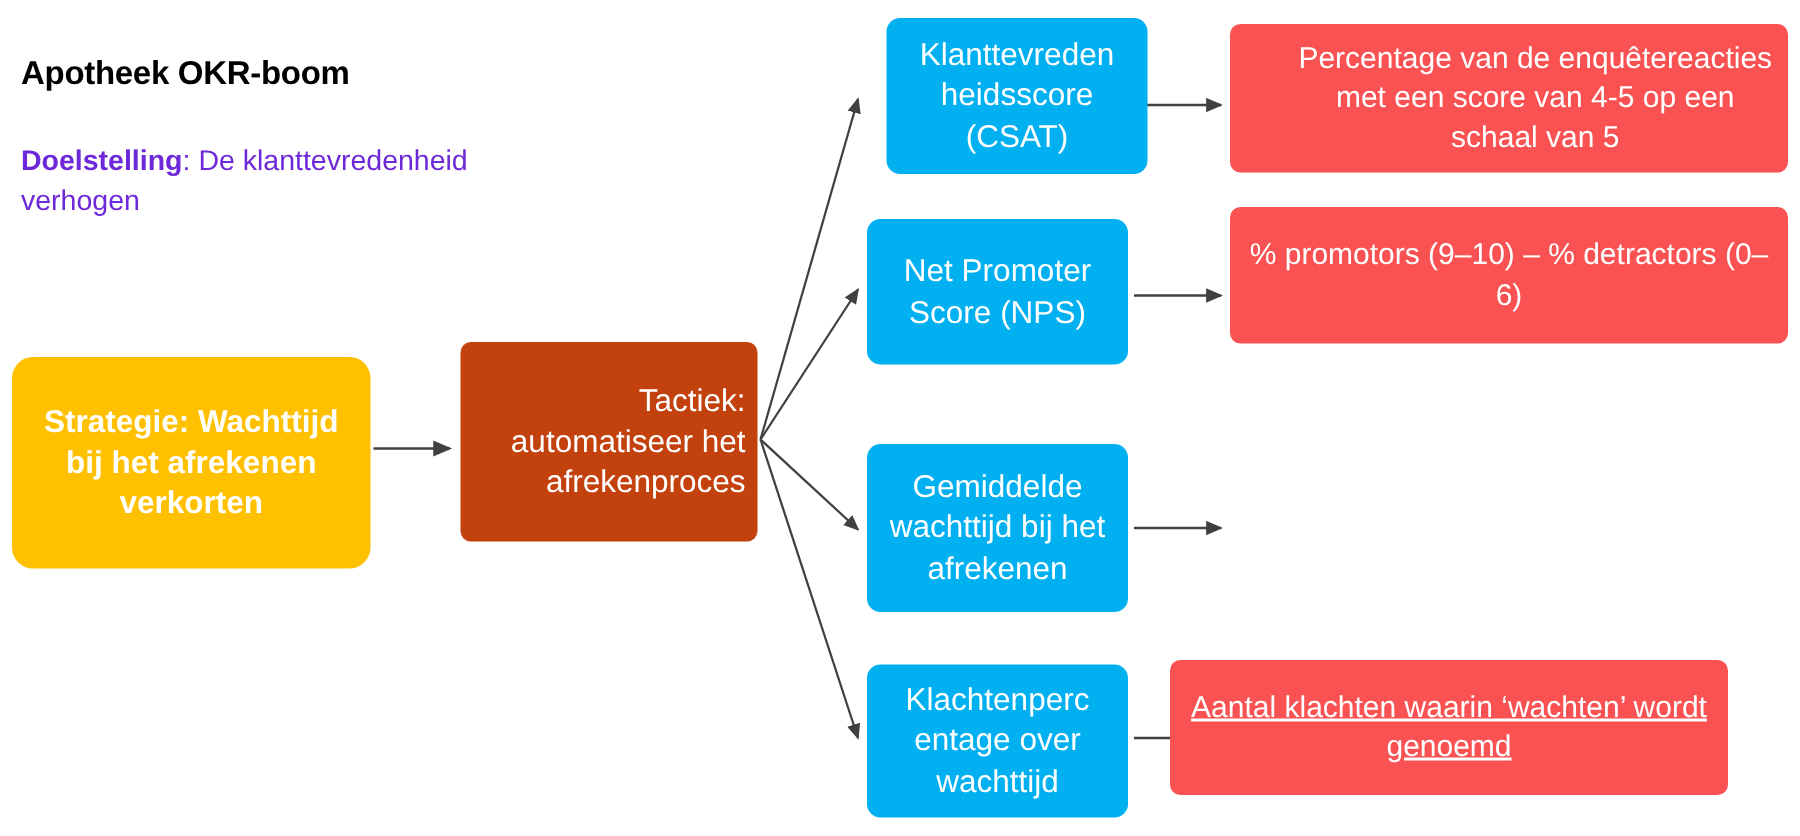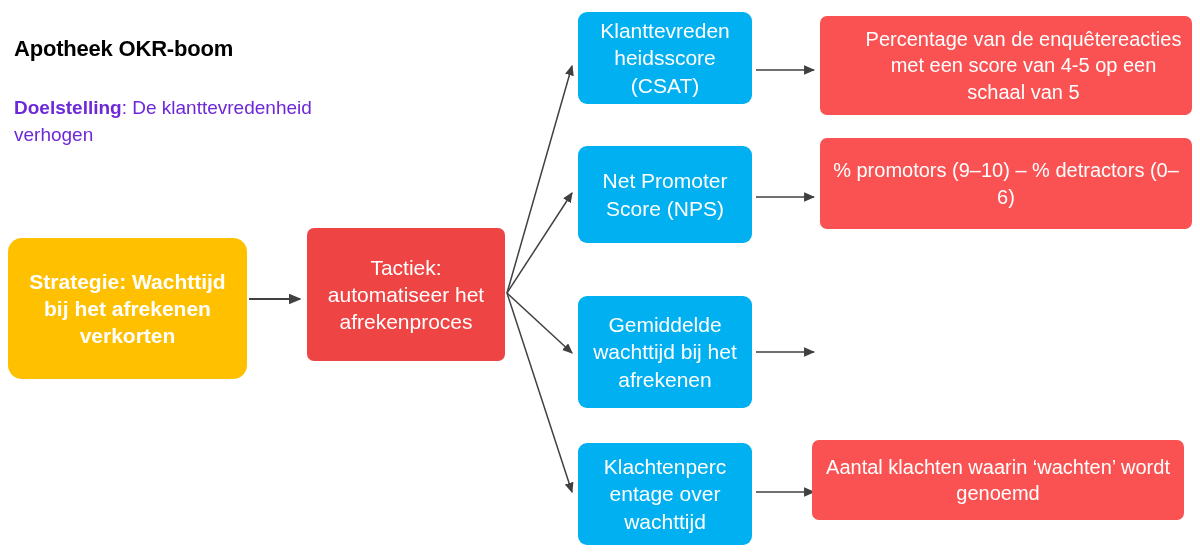--- a/index.html
+++ b/index.html
@@ -53,24 +53,25 @@
   .node span { display: block; width: 100%; }
 
   .node.strategy {
     background: #FFC000;
     border-radius: 14px;
     font-size: 21px;
     line-height: 1.30;
     font-weight: bold;
   }
   .node.tactic {
-    background: #ef4444;
+    background: #c2410c;
     border-radius: 7px;
     font-size: 21px;
     line-height: 1.30;
+    text-align: right;
   }
   .node.kpi {
     background: #00B0F0;
     border-radius: 9px;
     font-size: 21px;
     line-height: 1.30;
   }
   .node.desc {
     background: #FA5252;
     border-radius: 7px;
@@ -120,21 +121,21 @@
   </svg>
 
   <div class="node strategy" style="left:8px; top:238px; width:239px; height:141px;">
     <span>Strategie: Wachttijd bij het afrekenen verkorten</span>
   </div>
 
   <div class="node tactic" style="left:307px; top:228px; width:198px; height:133px;">
     <span>Tactiek: automatiseer het afrekenproces</span>
   </div>
 
-  <div class="node kpi" style="left:578px; top:12px; width:174px; height:92px;justify-content:flex-end;">
+  <div class="node kpi" style="left:591px; top:12px; width:174px; height:104px;justify-content:flex-end;">
     <span>Klanttevreden heidsscore (CSAT)</span>
   </div>
 
   <div class="node kpi" style="left:578px; top:146px; width:174px; height:97px;">
     <span>Net Promoter Score (NPS)</span>
   </div>
 
   <div class="node kpi" style="left:578px; top:296px; width:174px; height:112px;">
     <span>Gemiddelde wachttijd bij het afrekenen</span>
   </div>
@@ -145,17 +146,17 @@
 
   <div class="node desc" style="left:820px; top:16px; width:372px; height:99px;padding-left:43px;">
     <span>Percentage van de enquêtereacties met een score van 4-5 op een schaal van 5</span>
   </div>
 
   <div class="node desc" style="left:820px; top:138px; width:372px; height:91px;">
     <span>% promotors (9–10) – % detractors (0–6)</span>
   </div>
 
 
-  <div class="node desc" style="left:812px; top:440px; width:372px; height:80px;">
+  <div class="node desc" style="left:780px; top:440px; width:372px; height:90px;text-decoration:underline;">
     <span>Aantal klachten waarin ‘wachten’ wordt genoemd</span>
   </div>
 
 </div>
 
 </body></html>

